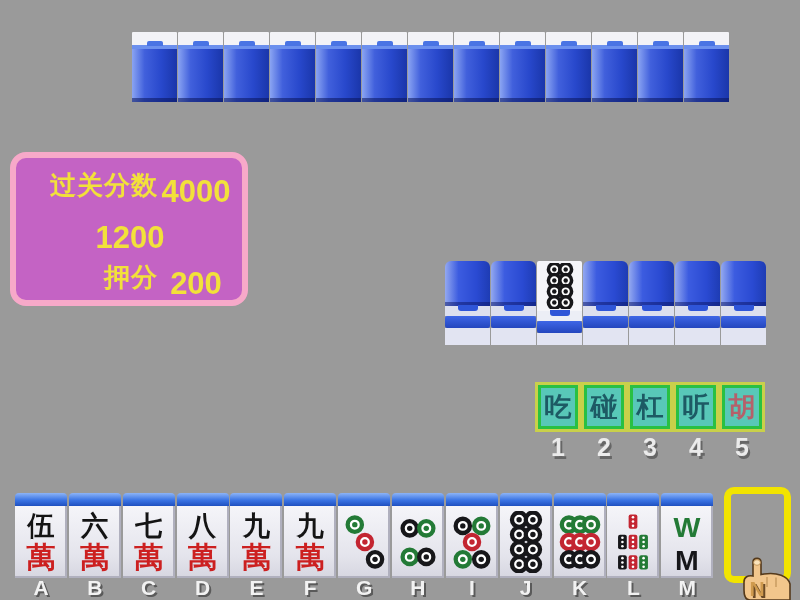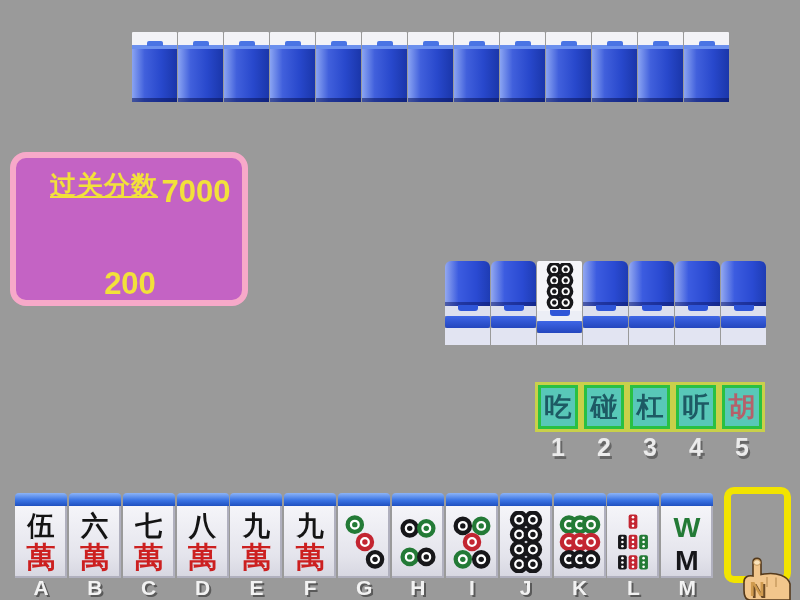--- a/index.html
+++ b/index.html
@@ -14,21 +14,21 @@
           background:#4a74e4;border-radius:2px 2px 0 0;}
   .tt-line{height:4px;background:#6c90ee;}
   .tt-body{height:53px;background:linear-gradient(90deg,#8aa4f2 0%,#4160dc 28%,#2848cc 65%,#1a36aa 100%);
            box-shadow:inset 0 -4px 0 rgba(10,20,90,.55);}
 
   
   #score-panel{position:absolute;left:10px;top:152px;width:238px;height:154px;box-sizing:border-box;
                border:6px solid #f7a9c9;border-radius:16px;background:#c463c4;padding:10px 8px 0 10px;}
   .sp-row{display:flex;height:46px;align-items:flex-start;}
   .sp-label{width:132px;text-align:right;font-size:26px;font-weight:bold;color:#f2e13a;
-            letter-spacing:1px;line-height:34px;text-decoration:underline;}
+            letter-spacing:1px;line-height:34px;}
   .sp-value{flex:1;text-align:center;font-size:31px;font-weight:bold;color:#f2e13a;line-height:30px;margin-top:9px;}
 
   
   #meld-row{position:absolute;left:445px;top:261px;display:flex;}
   .mid-tile{width:45px;height:84px;margin-right:1px;display:flex;flex-direction:column;}
   .mt-body{height:45px;background:linear-gradient(90deg,#93a8f0 0%,#3c5ce0 30%,#2a4ad2 70%,#1e3cb4 100%);
            border-radius:6px 6px 0 0;box-shadow:inset 0 -4px 0 rgba(10,20,100,.5);}
   .mt-band1{height:10px;background:#dcdfee;position:relative;}
   .revealed .mt-band1{background:#eceef6;}
   .mt-tab{position:absolute;top:-1px;left:50%;transform:translateX(-50%);width:20px;height:6px;
@@ -168,25 +168,27 @@
           <div class="tt-tab"></div>
         </div>
         <div class="tt-line"></div>
         <div class="tt-body"></div>
       </div>
     </div>
 
   <div id="score-panel">
     <div class="sp-row">
       <span class="sp-label">过关分数</span>
-      <span class="sp-value">7000</span>
+      <span class="sp-value">4000</span>
     </div>
     <div class="sp-row">
+      <span class="sp-value">1200</span>
     </div>
     <div class="sp-row">
+      <span class="sp-label">押分</span>
       <span class="sp-value">200</span>
     </div>
   </div>
 
   <div id="meld-row">
       <div class="mid-tile">
         <div class="mt-body"></div>
         <div class="mt-band1">
           <div class="mt-tab"></div>
         </div>

